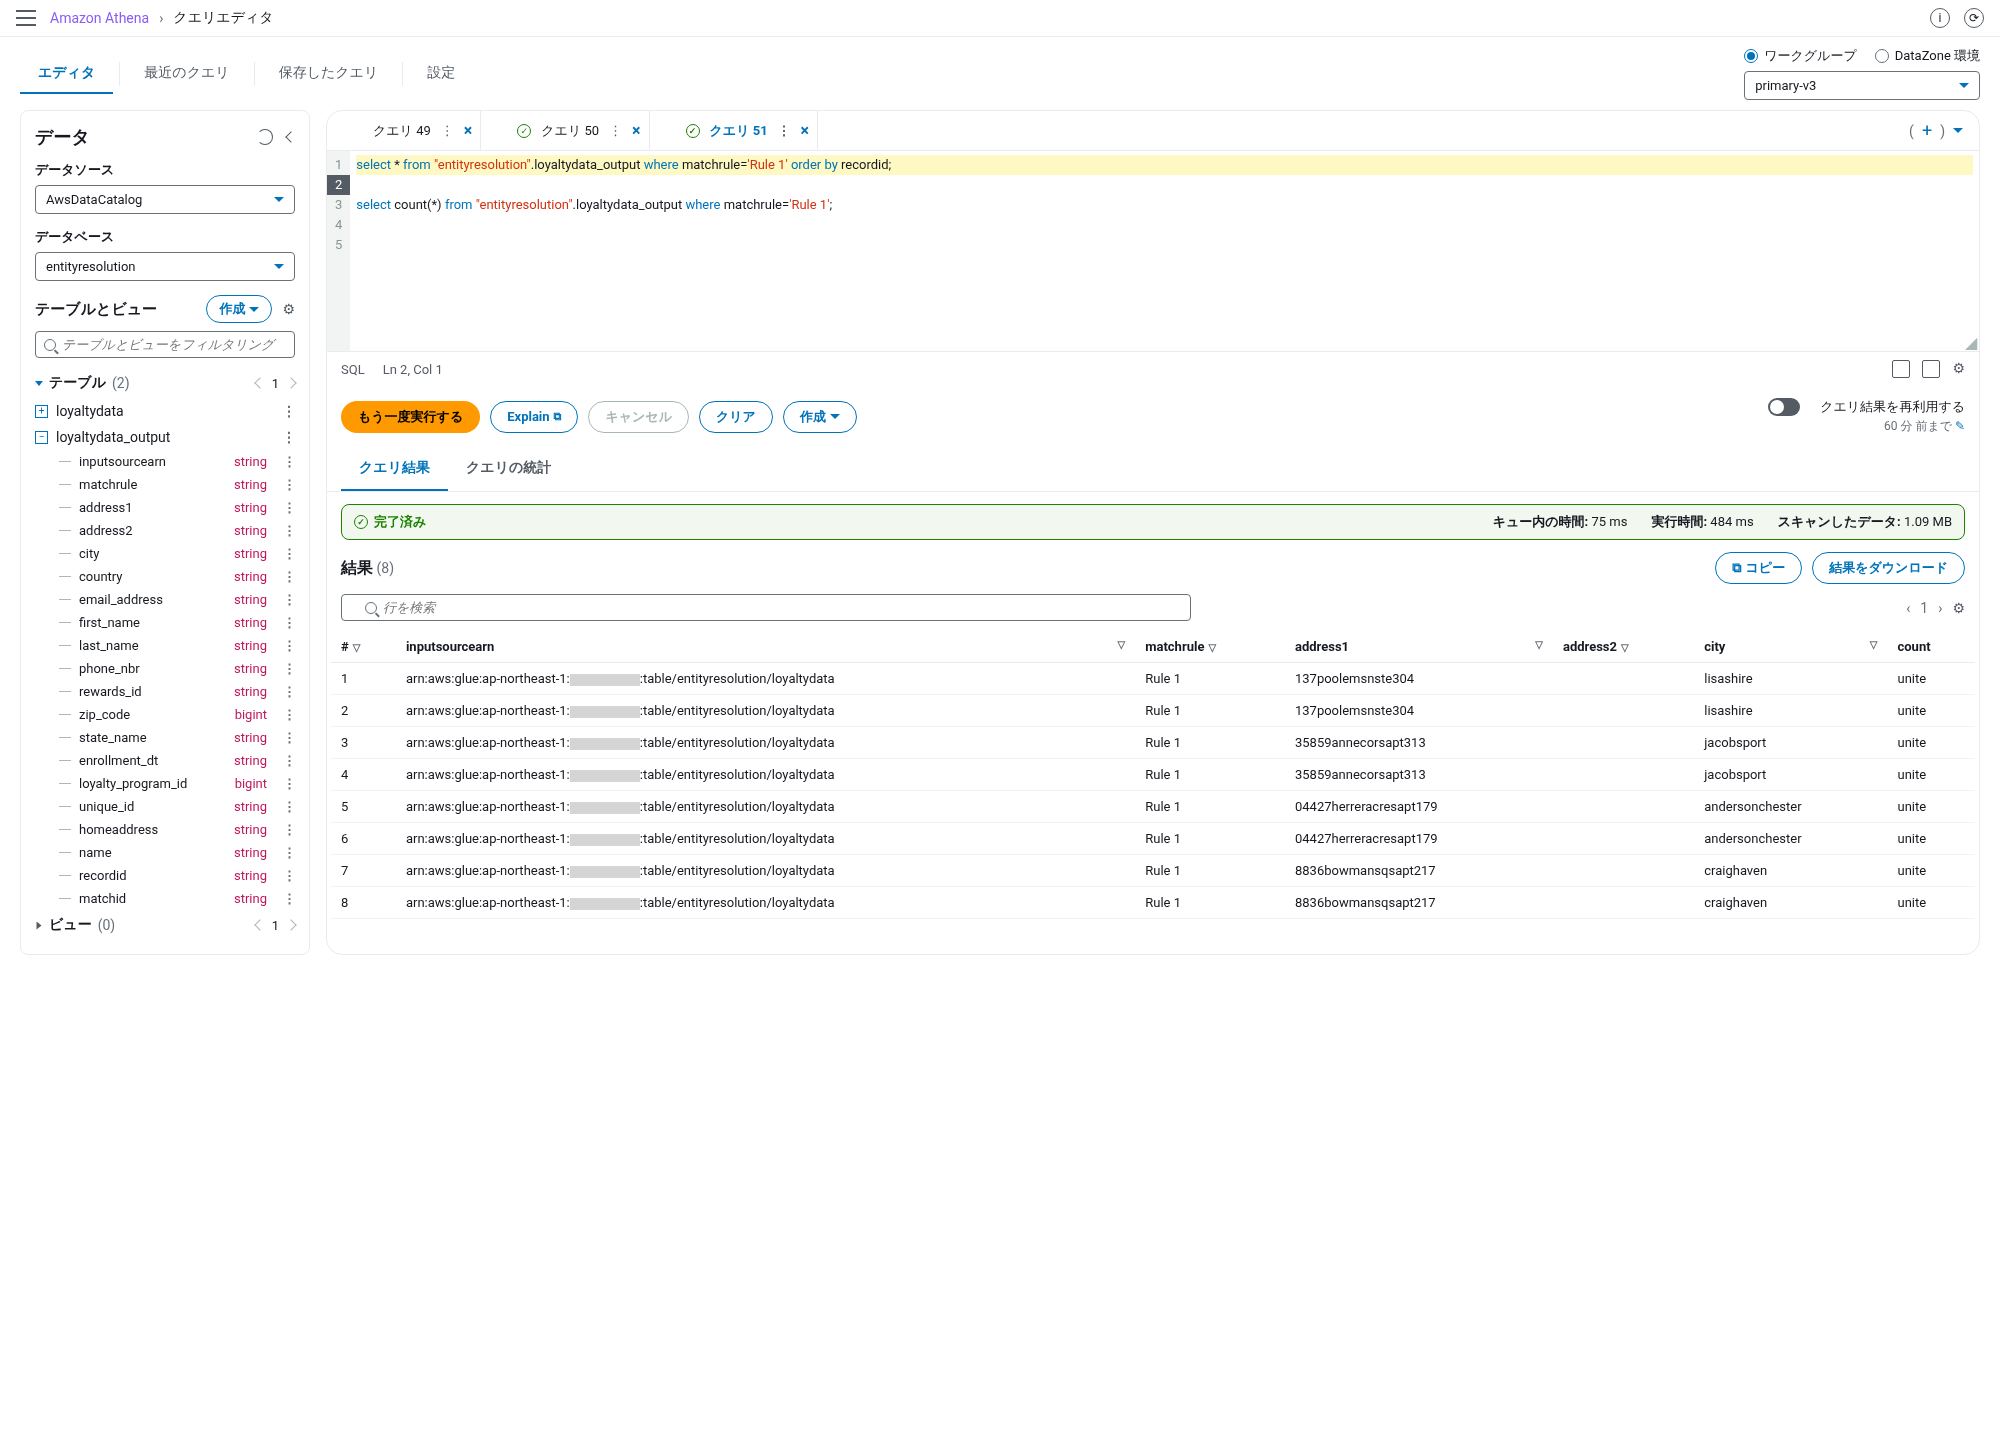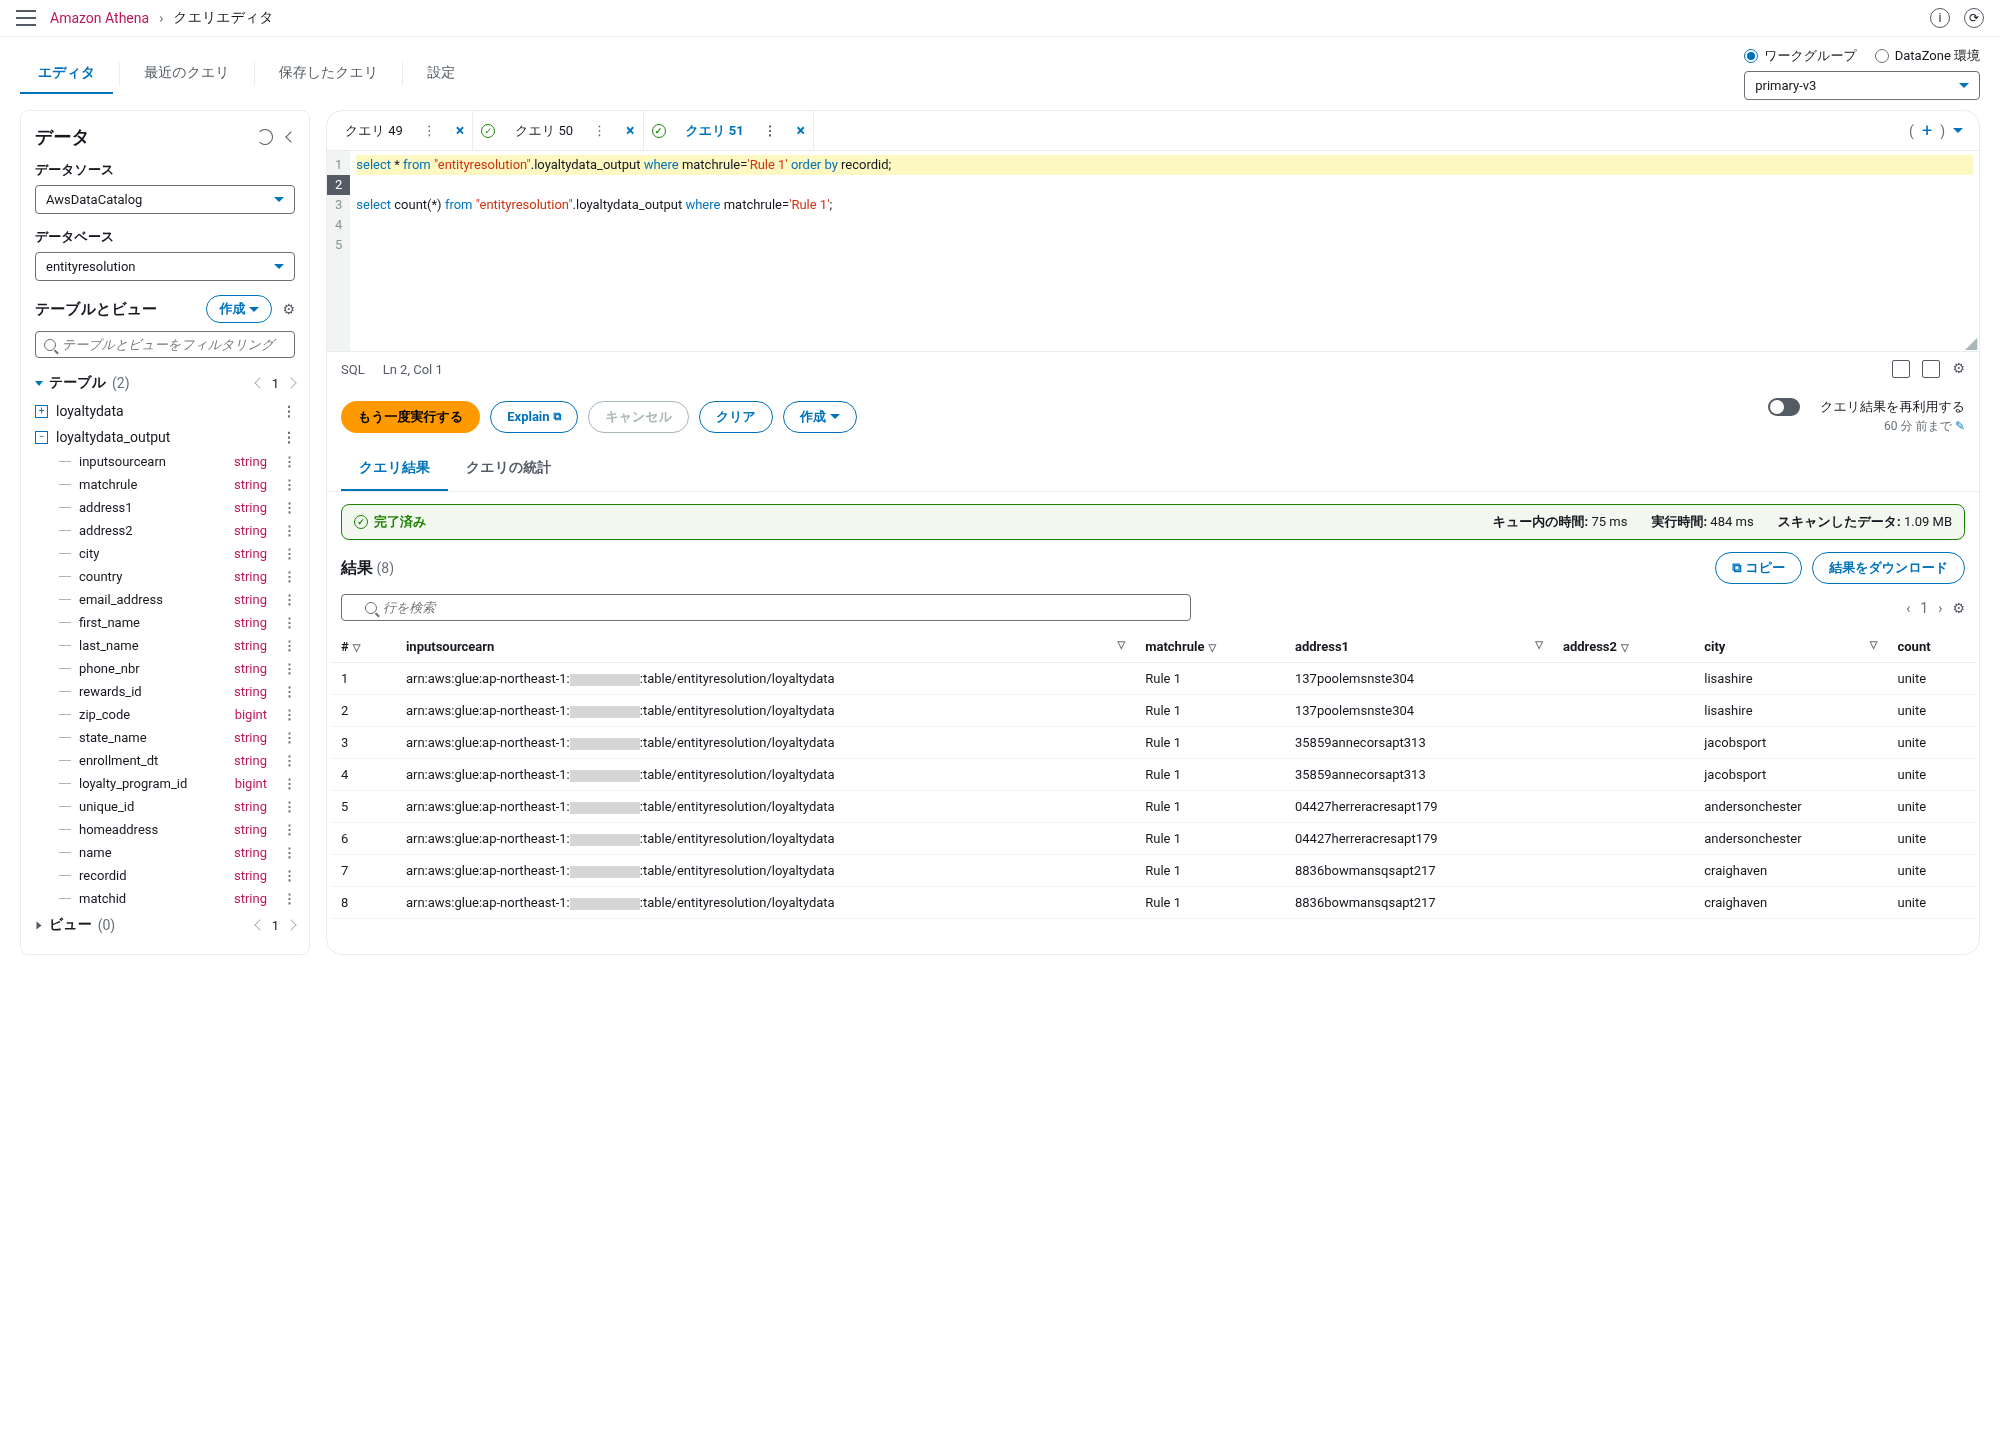--- a/index.html
+++ b/index.html
@@ -2,21 +2,21 @@
 <html><head>
 <meta charset="utf-8">
 <style>
 * { box-sizing: border-box; margin: 0; padding: 0; font-family: -apple-system, BlinkMacSystemFont, "Segoe UI", Roboto, "Helvetica Neue", Arial, sans-serif; }
 body { background: #fff; color: #16191f; font-size: 14px; }
 
 .top-bar { display: flex; align-items: center; padding: 8px 16px; border-bottom: 1px solid #e9ebed; }
 .hamburger { width: 20px; height: 20px; cursor: pointer; margin-right: 14px; display: flex; flex-direction: column; justify-content: space-around; }
 .hamburger span { height: 2px; background: #545b64; }
 .breadcrumb { display: flex; align-items: center; gap: 10px; font-size: 14px; }
-.breadcrumb a { color: #be185d; text-decoration: none; }
+.breadcrumb a { color: #8b5cf6; text-decoration: none; }
 .breadcrumb-sep { color: #687078; }
 .breadcrumb-current { color: #16191f; }
 .top-right { margin-left: auto; display: flex; gap: 14px; }
 .icon-btn { width: 20px; height: 20px; border: 1.5px solid #545b64; border-radius: 50%; display: flex; align-items: center; justify-content: center; font-size: 12px; cursor: pointer; }
 
 .toolbar { display: flex; align-items: center; padding: 10px 20px; }
 .toolbar-tabs { display: flex; gap: 0; }
 .toolbar-tab { padding: 10px 18px; cursor: pointer; border-bottom: 2px solid transparent; color: #545b64; font-size: 14px; }
 .toolbar-tab.active { color: #0073bb; border-bottom-color: #0073bb; font-weight: 700; }
 .tab-sep { width: 1px; background: #e9ebed; margin: 8px 6px; }
@@ -68,21 +68,21 @@
 .dots { color: #687078; cursor: pointer; font-weight: bold; letter-spacing: -1px; }
 
 .column-item { display: flex; align-items: center; justify-content: space-between; padding: 4px 14px 4px 38px; font-size: 13px; }
 .column-item-left { display: flex; align-items: center; gap: 8px; }
 .column-line { width: 12px; height: 1px; background: #aab7b8; }
 .column-type { color: #be185d; margin-right: 8px; }
 .column-right { display: flex; align-items: center; gap: 8px; }
 
 .editor-area { flex: 1; display: flex; flex-direction: column; border: 1px solid #e9ebed; border-radius: 16px; overflow: hidden; }
 .editor-tabs { display: flex; align-items: center; border-bottom: 1px solid #e9ebed; padding: 0 10px; }
-.editor-tab { display: flex; align-items: center; gap: 20px; padding: 10px 8px; border-right: 1px solid #e9ebed; font-size: 13px; cursor: pointer; }
+.editor-tab { display: flex; align-items: center; gap: 10px; padding: 10px 8px; border-right: 1px solid #e9ebed; font-size: 13px; cursor: pointer; margin-left: 28px; }
 .editor-tab.active { color: #0073bb; font-weight: 700; }
 .tab-name { }
 .status-ok { width: 14px; height: 14px; border: 1.5px solid #1d8102; border-radius: 50%; display: flex; align-items: center; justify-content: center; color: #1d8102; font-size: 9px; }
 .close-x { color: #0073bb; font-weight: bold; cursor: pointer; font-size: 16px; }
 .more-dots { color: #545b64; cursor: pointer; }
 .editor-tabs-right { margin-left: auto; display: flex; align-items: center; gap: 8px; padding-right: 6px; }
 .plus-btn { color: #0073bb; font-size: 18px; cursor: pointer; }
 .paren { color: #687078; }
 
 .code-editor { display: flex; min-height: 200px; font-family: Monaco, Menlo, monospace; font-size: 13px; position: relative; }

